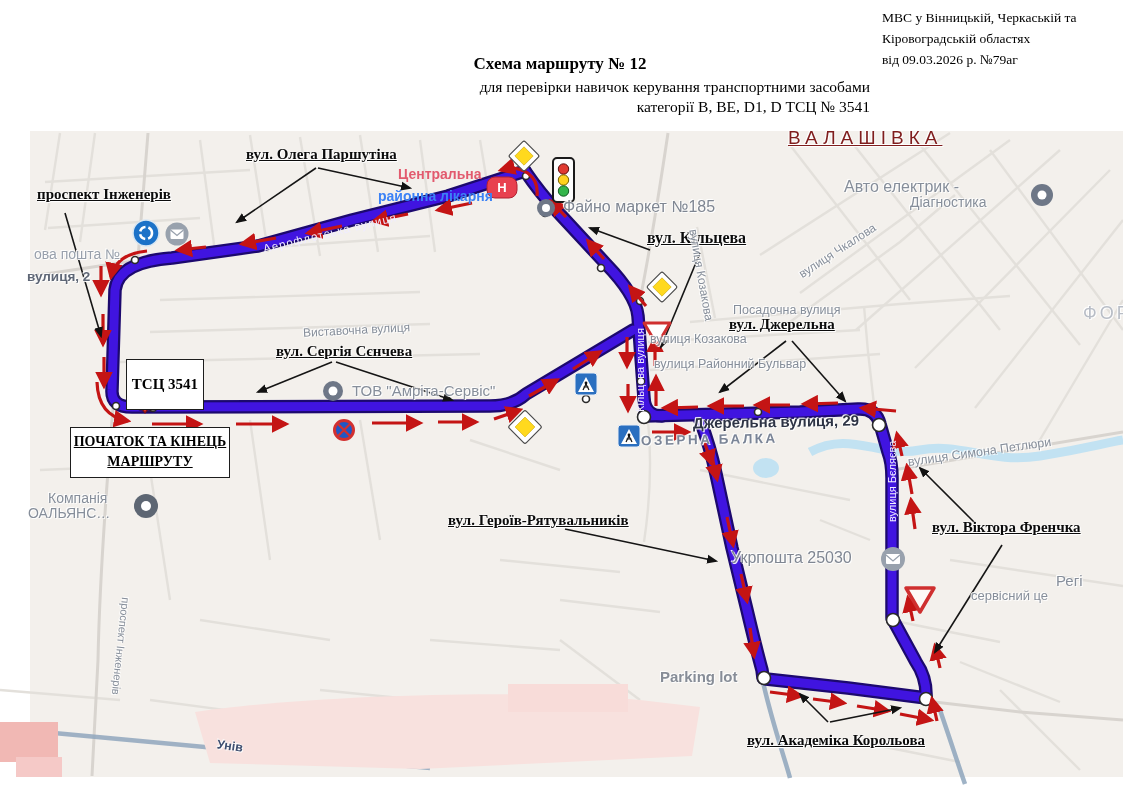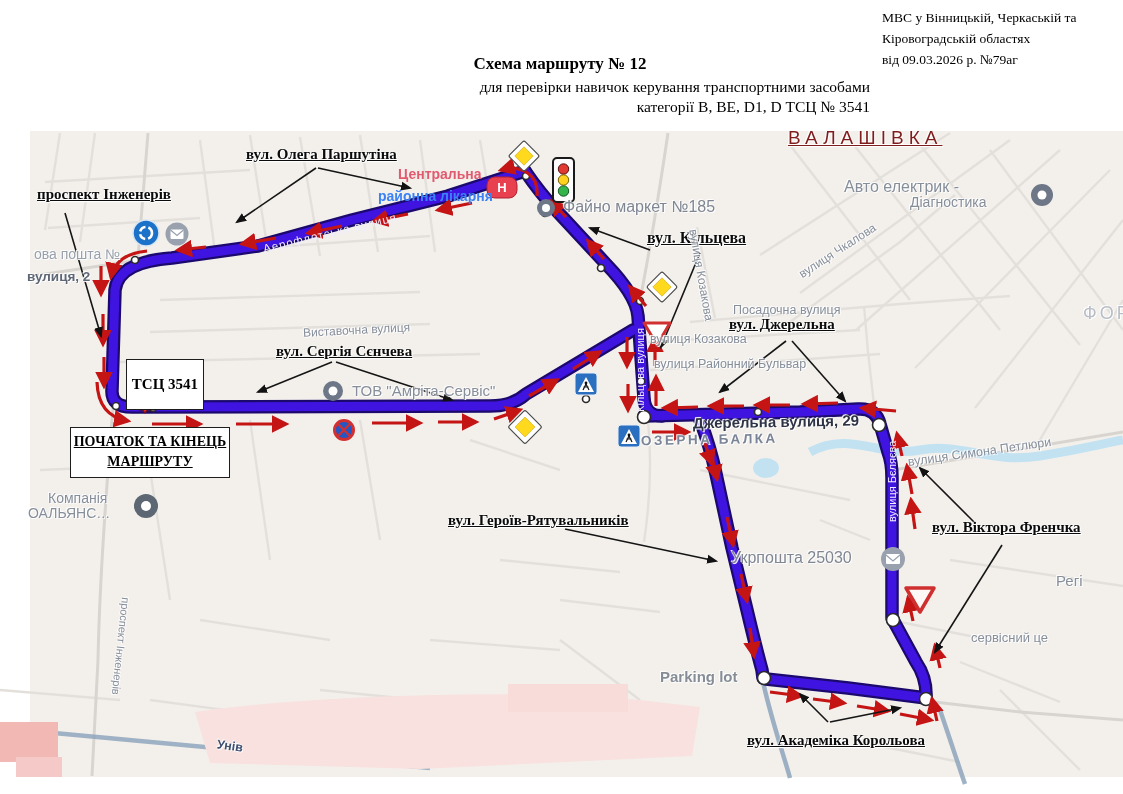--- a/index.html
+++ b/index.html
@@ -341,21 +341,21 @@
   <div class="abs maplbl" style="left:303px;top:323px;font-size:12px;transform:rotate(-3deg);">Виставочна вулиця</div>
   <div class="abs maplbl" style="left:352px;top:382px;font-size:15px;">ТОВ "Амріта-Сервіс"</div>
   <div class="abs maplbl" style="left:641px;top:432px;font-size:13.5px;font-weight:bold;letter-spacing:2.5px;color:#7a8496;transform:rotate(-1deg);">ОЗЕРНА БАЛКА</div>
   <div class="abs maplbl" style="left:693px;top:413px;font-size:15px;font-weight:bold;color:#2e3445;transform:rotate(-1deg);">Джерельна вулиця, 29</div>
   <div class="abs maplbl" style="left:908px;top:455px;font-size:12.5px;transform:rotate(-8deg);transform-origin:left center;">вулиця Симона Петлюри</div>
   <div class="abs maplbl" style="left:731px;top:549px;font-size:16px;color:#7f8692;">Укрпошта 25030</div>
   <div class="abs maplbl" style="left:660px;top:668px;font-size:15px;font-weight:bold;color:#878d97;">Parking lot</div>
   <div class="abs maplbl" style="left:48px;top:490px;font-size:14px;">Компанія</div>
   <div class="abs maplbl" style="left:28px;top:505px;font-size:14px;">ОАЛЬЯНС…</div>
   <div class="abs maplbl" style="left:1042px;top:572px;font-size:15px;padding-left:14px;">Регі</div>
-  <div class="abs maplbl" style="left:971px;top:588px;font-size:13px;margin-top:42px;">сервісний це</div>
+  <div class="abs maplbl" style="left:971px;top:588px;font-size:13px;">сервісний це</div>
   <div class="abs maplbl" style="left:1083px;top:303px;font-size:18px;letter-spacing:3px;color:#b8bdc6;">ФОР</div>
   <div class="abs maplbl" style="left:132px;top:598px;font-size:11px;transform:rotate(96deg);transform-origin:left top;">проспект Інженерів</div>
   <div class="abs maplbl" style="left:217px;top:739px;font-size:12.5px;font-weight:bold;color:#3f4f70;transform:rotate(8deg);">Унів</div>
 
   <div class="abs onroute" style="left:634px;top:412px;font-size:11px;transform:rotate(-90deg);transform-origin:left top;">Кільцева вулиця</div>
   <div class="abs onroute" style="left:886px;top:522px;font-size:11px;transform:rotate(-90deg);transform-origin:left top;">вулиця Бєляєва</div>
   <div class="abs onroute" style="left:262px;top:243px;font-size:11.5px;letter-spacing:1px;transform:rotate(-13.5deg);transform-origin:left top;">Аерофлотська вулиця</div>
 
 </div>
 

